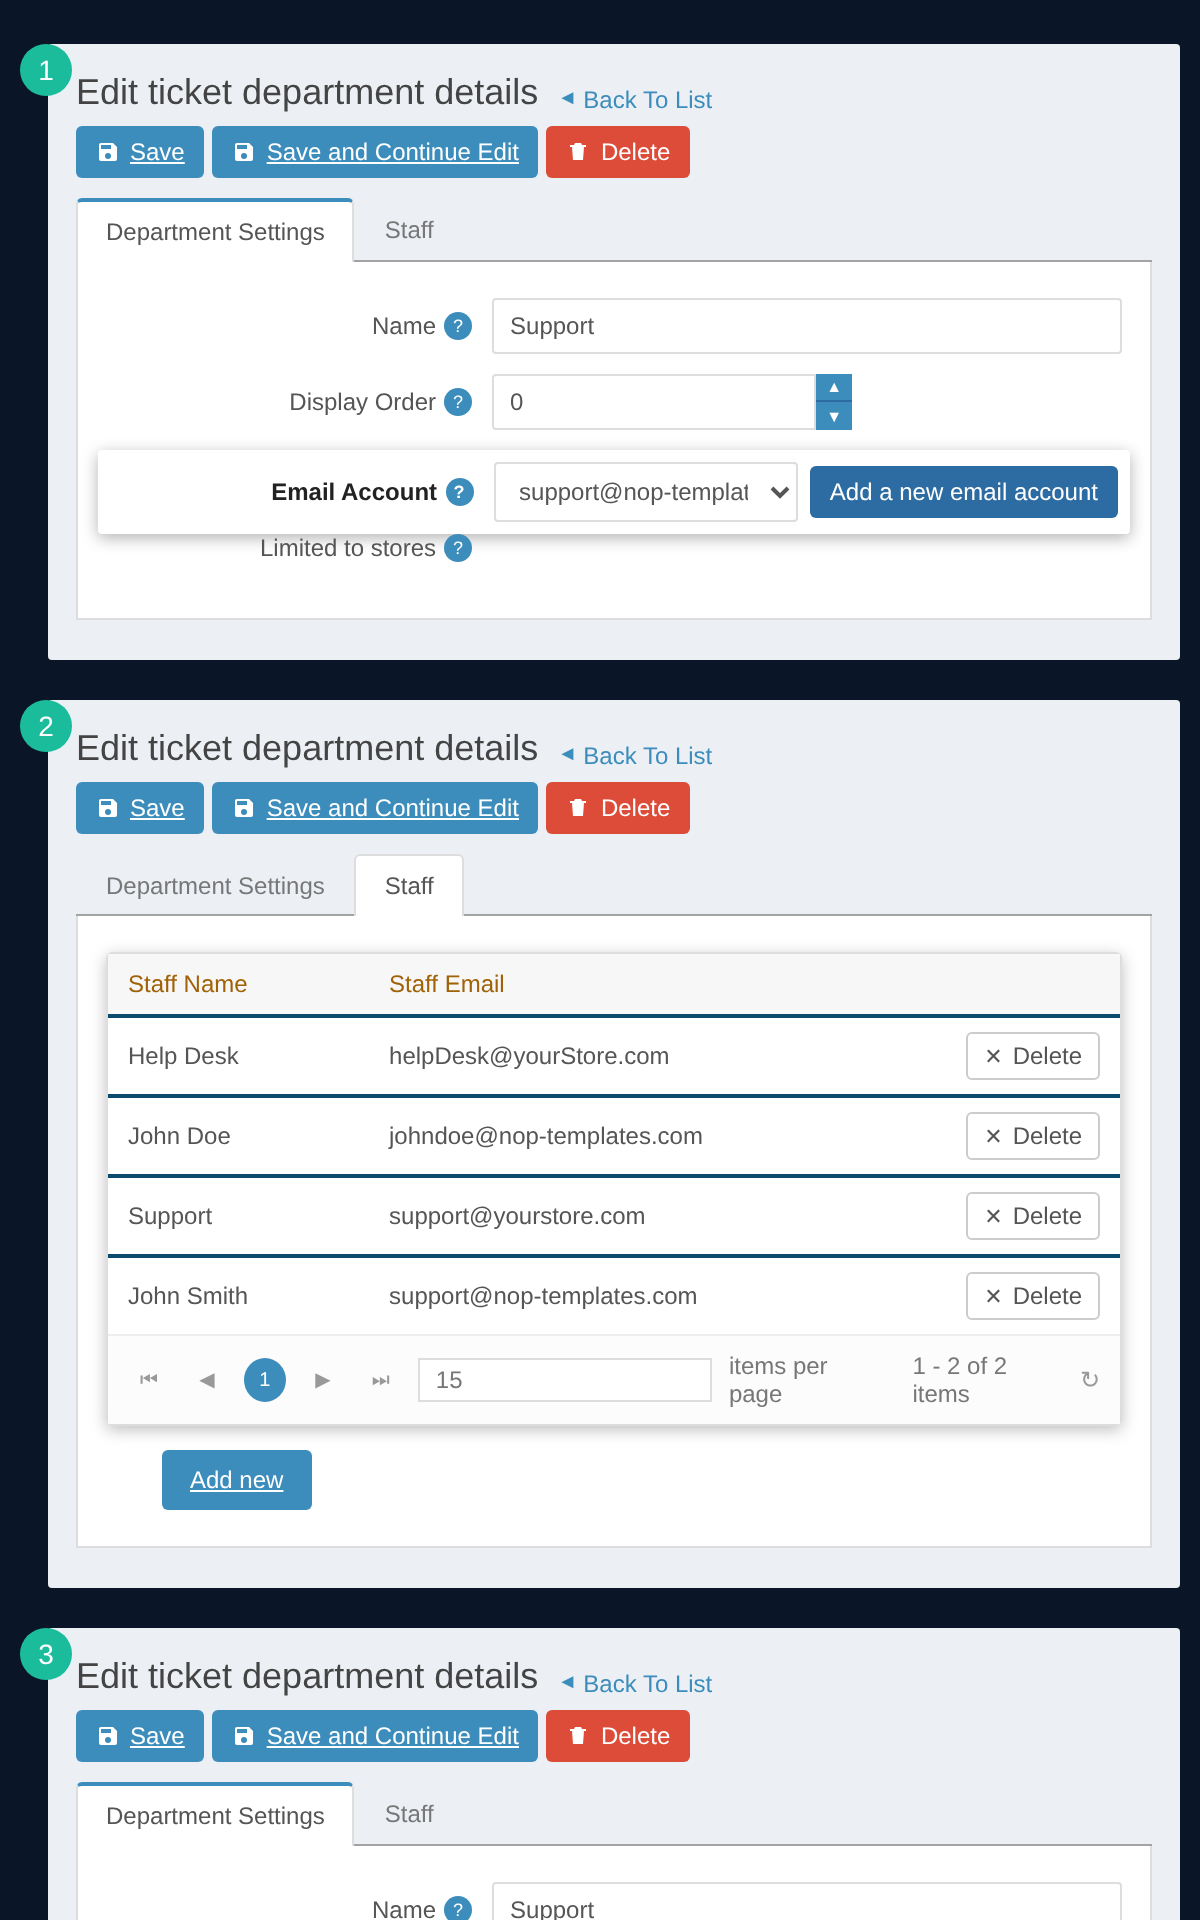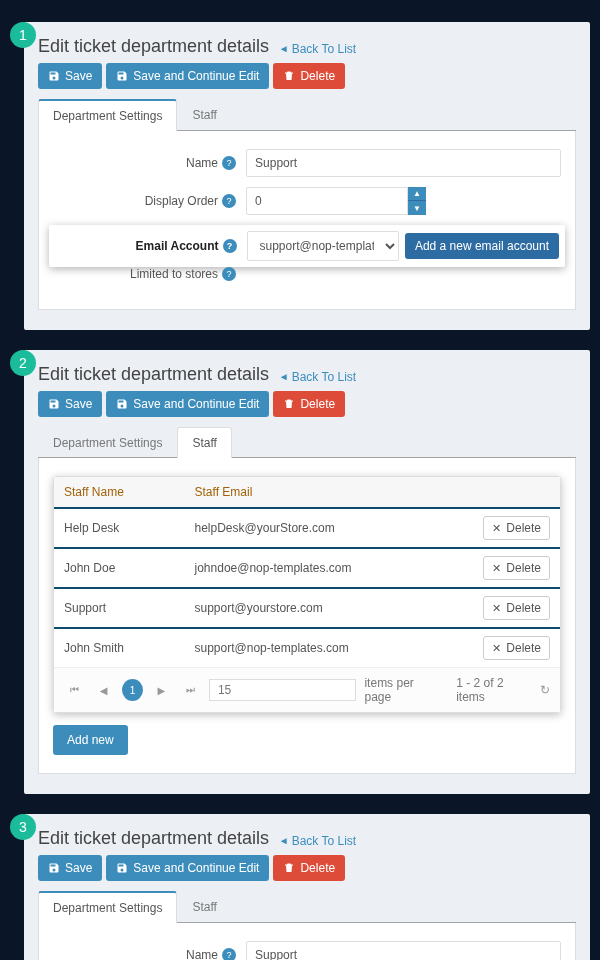--- a/index.html
+++ b/index.html
@@ -6,21 +6,21 @@
 body { background: #0a1628; font-family: -apple-system, BlinkMacSystemFont, "Segoe UI", Arial, sans-serif; font-size: 13px; color: #555; padding: 10px; }
 .badge-num { position: absolute; width: 26px; height: 26px; border-radius: 50%; background: #1abc9c; color: #fff; display: flex; align-items: center; justify-content: center; font-weight: 300; font-size: 14px; z-index: 10; }
 .panel-wrapper { position: relative; margin-bottom: 20px; }
 .panel { background: #ecf0f5; border-radius: 2px; padding: 14px 14px 20px 14px; margin-left: 14px; margin-top: 12px; min-height: 100px; }
 .header-row { display: flex; align-items: center; justify-content: space-between; margin-bottom: 10px; flex-wrap: wrap; gap: 6px; }
 .page-title { font-size: 18px; font-weight: 300; color: #444; }
 .back-link { color: #3c8dbc; font-size: 12px; margin-left: 6px; text-decoration: none; display: inline-flex; align-items: center; gap: 3px; }
 .back-link .chev { font-size: 10px; }
 .btn-group { display: flex; gap: 4px; }
 .btn { border: none; color: #fff; padding: 6px 10px; font-size: 12px; border-radius: 3px; cursor: pointer; display: inline-flex; align-items: center; gap: 5px; }
-.btn-blue { background: #3c8dbc; }
+.btn-blue { background: #3c8dbc; text-decoration: underline; }
 .btn-blue-strong { background: #2d6ca2; }
 .btn-red { background: #dd4b39; }
 .btn-white { background: #fff; color: #555; border: 1px solid #ccc; padding: 4px 8px; }
 .icon { width: 12px; height: 12px; fill: currentColor; }
 .tabs { display: flex; border-bottom: 1px solid #a3a3a3; margin-bottom: 0; }
 .tab { padding: 8px 14px; font-size: 12px; color: #777; background: transparent; border: 1px solid transparent; cursor: pointer; border-bottom: none; margin-bottom: -1px; }
 .tab.active { background: #fff; border-color: #ddd #ddd #fff #ddd; color: #555; border-radius: 3px 3px 0 0; }
 .tabs.alt .tab.active { border-top: 2px solid #3c8dbc; }
 .tab-body { background: #fff; border: 1px solid #ddd; border-top: none; padding: 18px 14px; }
 .form-row { display: flex; align-items: center; margin-bottom: 10px; }
@@ -39,21 +39,21 @@
 table { width: 100%; border-collapse: collapse; font-size: 12px; }
 th { background: #f7f7f7; text-align: left; padding: 8px 10px; color: #a16207; font-weight: 400; border-bottom: 1px solid #ddd; }
 td { padding: 7px 10px; border-top: 2px solid #0c4a6e; color: #555; background:#fff; }
 td:last-child { text-align: right; width: 80px; }
 .pager { display: flex; align-items: center; gap: 8px; padding: 8px 10px; background: #fcfcfc; border-top: 1px solid #eee; font-size: 12px; color: #777; }
 .pager .pbtn { width: 22px; height: 22px; border-radius: 50%; border: none; background: transparent; color: #999; cursor: pointer; font-size: 10px; display:flex; align-items:center; justify-content:center; }
 .pager .pbtn.active { background: #3c8dbc; color: #fff; }
 .pager .per { border: 1px solid #ddd; padding: 3px 24px 3px 8px; font-size: 12px; color: #777; background: #fff; appearance: none; width: 153px; }
 .pager .spacer { flex: 1; }
 .refresh { margin-left: auto; color: #999; cursor:pointer; }
-.add-new { margin-top: 12px; }
+.add-new { margin-top: 12px; margin-left: 28px; }
 .add-new .btn { padding: 8px 14px; }
 .x-close { font-size:11px; }
 </style>
 </head>
 <body>
 
 <svg width="0" height="0" style="position:absolute">
   <symbol id="i-save" viewBox="0 0 24 24">
       <path d="M17 3H5a2 2 0 0 0-2 2v14a2 2 0 0 0 2 2h14a2 2 0 0 0 2-2V7l-4-4zm-5 16a3 3 0 1 1 0-6 3 3 0 0 1 0 6zm3-10H5V5h10v4z"></path>
     </symbol>

